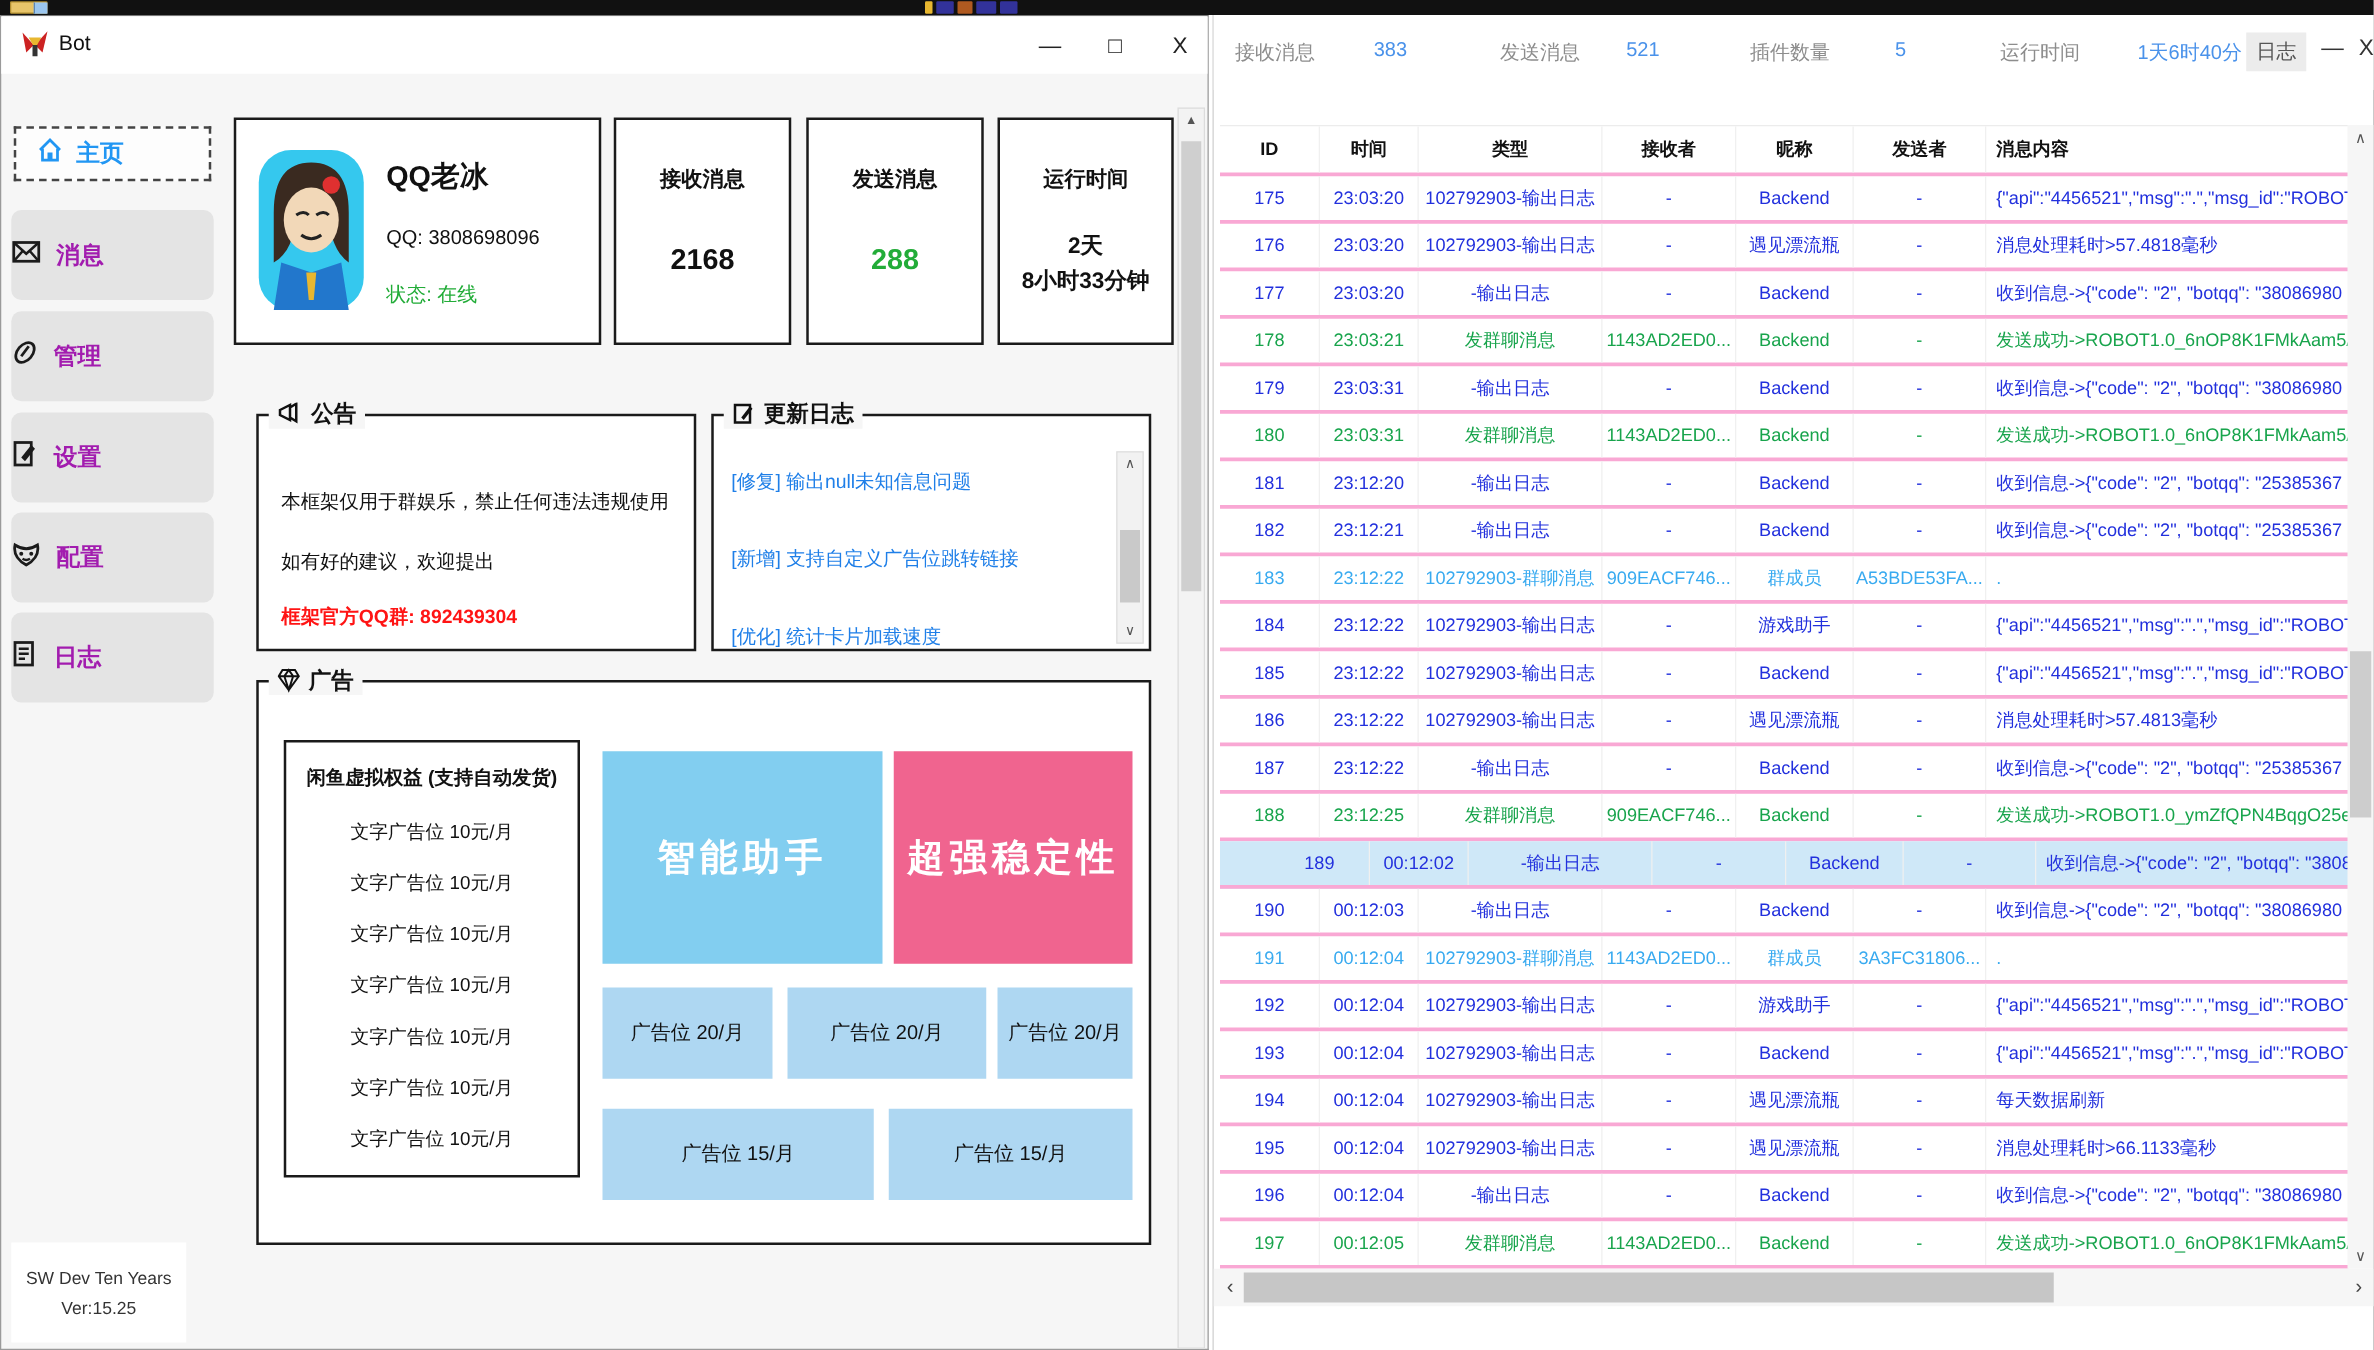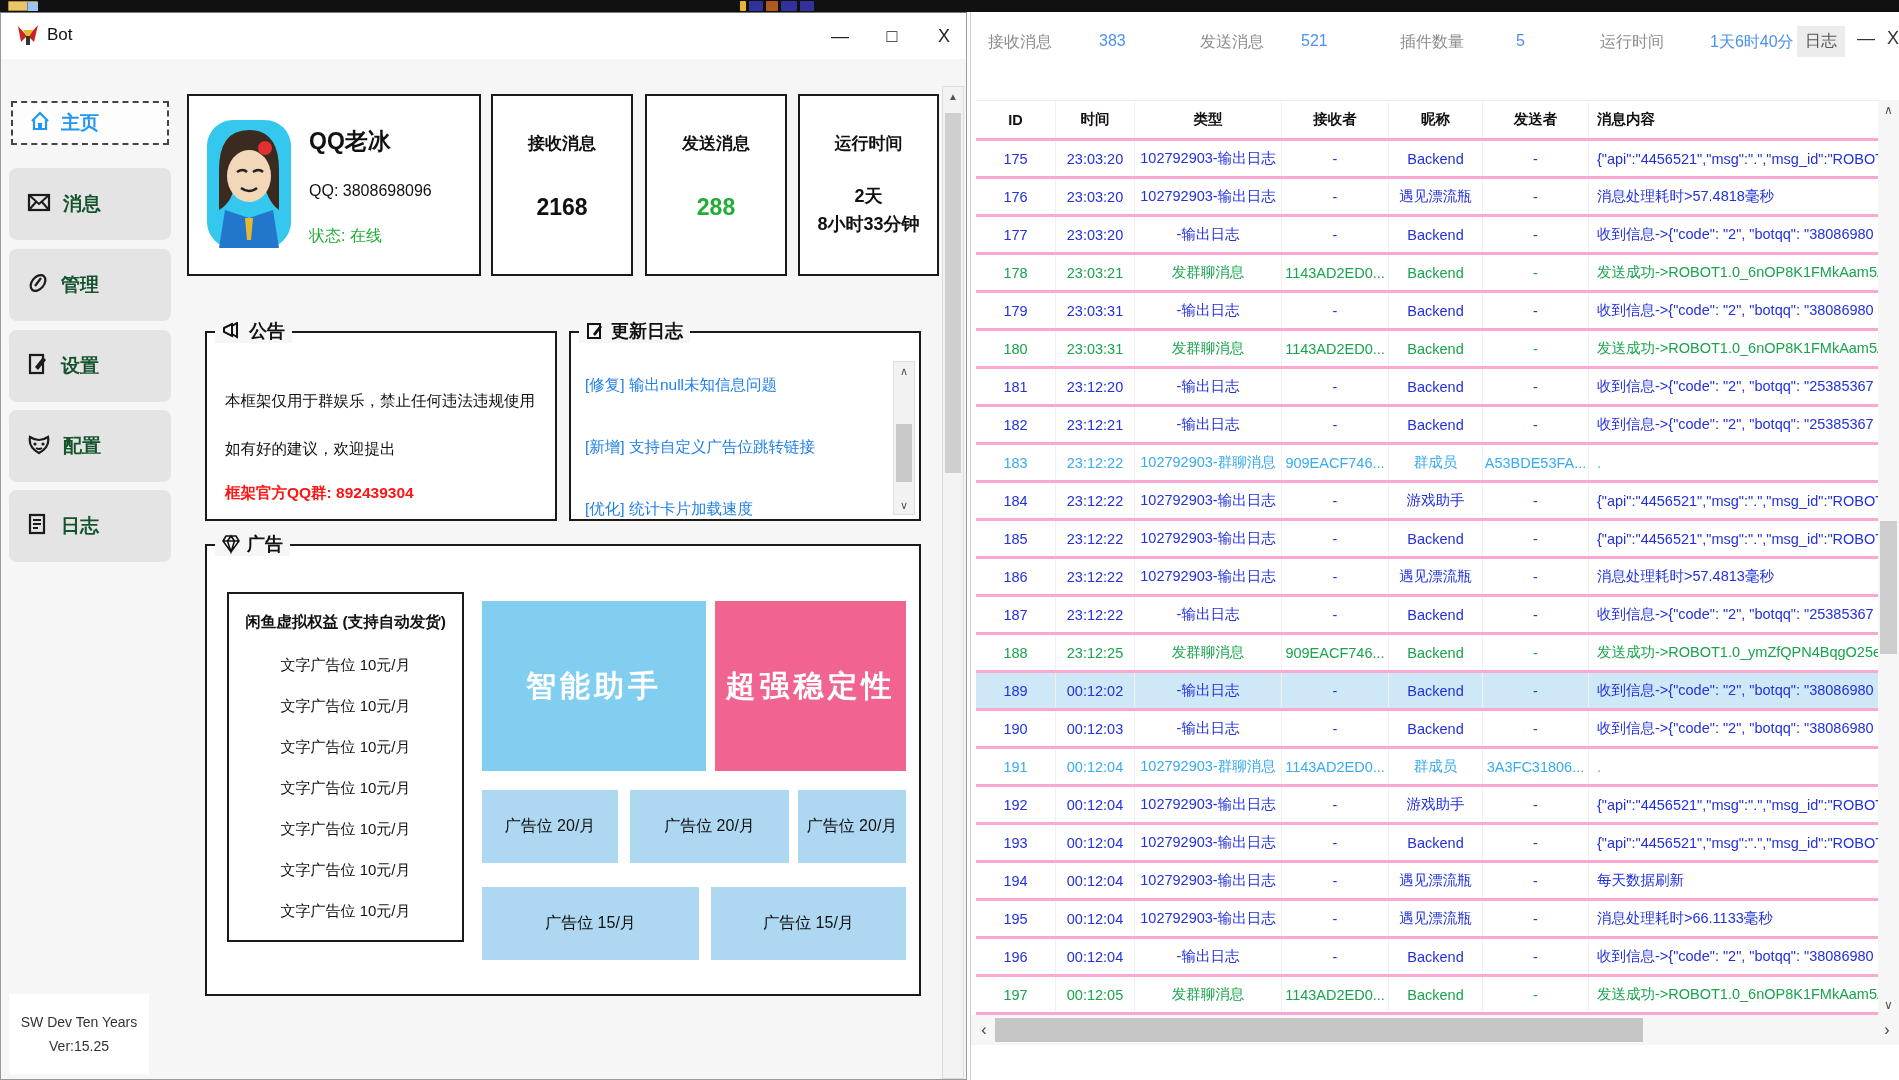--- a/index.html
+++ b/index.html
@@ -15,21 +15,21 @@
 
   
   .lwin{position:absolute;left:0;top:12px;width:967px;height:1068px;background:#f6f6f6;border:1px solid #9a9a9a;border-top:1px solid #777;}
   .ltitle{position:absolute;left:0;top:0;width:100%;height:46px;background:#fff;}
   .ltitle .logo{position:absolute;left:14px;top:9px;}
   .ltitle .tname{position:absolute;left:46px;top:12px;font-size:17px;color:#111;}
   .wbtn{position:absolute;top:8px;width:34px;height:30px;text-align:center;line-height:30px;font-size:18px;color:#222;cursor:pointer;}
   .lwin .b-min{left:822px}.lwin .b-max{left:874px}.lwin .b-close{left:926px}
 
   
-  .side-item{position:absolute;left:8px;width:162px;height:72px;border-radius:8px;background:#e4e4e4;display:flex;align-items:center;padding-left:18px;gap:12px;font-size:19px;font-weight:bold;color:#14532d;cursor:pointer;}
+  .side-item{position:absolute;left:8px;width:162px;height:72px;border-radius:8px;background:#e4e4e4;display:flex;align-items:center;gap:12px;font-size:19px;font-weight:bold;color:#a21caf;cursor:pointer;}
   .side-home{position:absolute;left:10px;top:88px;width:158px;height:44px;background:#fdfdfd;border:2px dashed #444;display:flex;align-items:center;padding-left:16px;gap:10px;font-size:19px;font-weight:bold;color:#2196f3;cursor:pointer;}
   .side-item svg,.side-home svg{flex:0 0 auto;}
 
   .version-box{position:absolute;left:8px;top:981px;width:140px;height:80px;background:#fff;display:flex;flex-direction:column;justify-content:center;align-items:center;gap:8px;font-size:14px;color:#333;}
 
   
   .card{position:absolute;top:81px;height:182px;background:#fff;border:2px solid #1a1a1a;}
   .profile{left:186px;width:294px;}
   .avatar{position:absolute;left:16px;top:18px;}
   .p-name{position:absolute;left:120px;top:30px;font-size:23px;font-weight:bold;color:#111;}
@@ -419,21 +419,21 @@
           </div>
           <div class="trow" style="color: rgb(24, 164, 76);">
             <div>188</div>
             <div>23:12:25</div>
             <div>发群聊消息</div>
             <div>909EACF746...</div>
             <div>Backend</div>
             <div>-</div>
             <div>发送成功-&gt;ROBOT1.0_ymZfQPN4BqgO25e1</div>
           </div>
-          <div class="trow" style="background: rgb(207, 232, 248); color: rgb(34, 48, 221);">
+          <div class="trow" style="background: rgb(207, 232, 248); color: rgb(34, 48, 221); padding-left: 40px;">
             <div>189</div>
             <div>00:12:02</div>
             <div>-输出日志</div>
             <div>-</div>
             <div>Backend</div>
             <div>-</div>
             <div>收到信息-&gt;{"code": "2", "botqq": "38086980</div>
           </div>
           <div class="trow" style="color: rgb(34, 48, 221);">
             <div>190</div>

